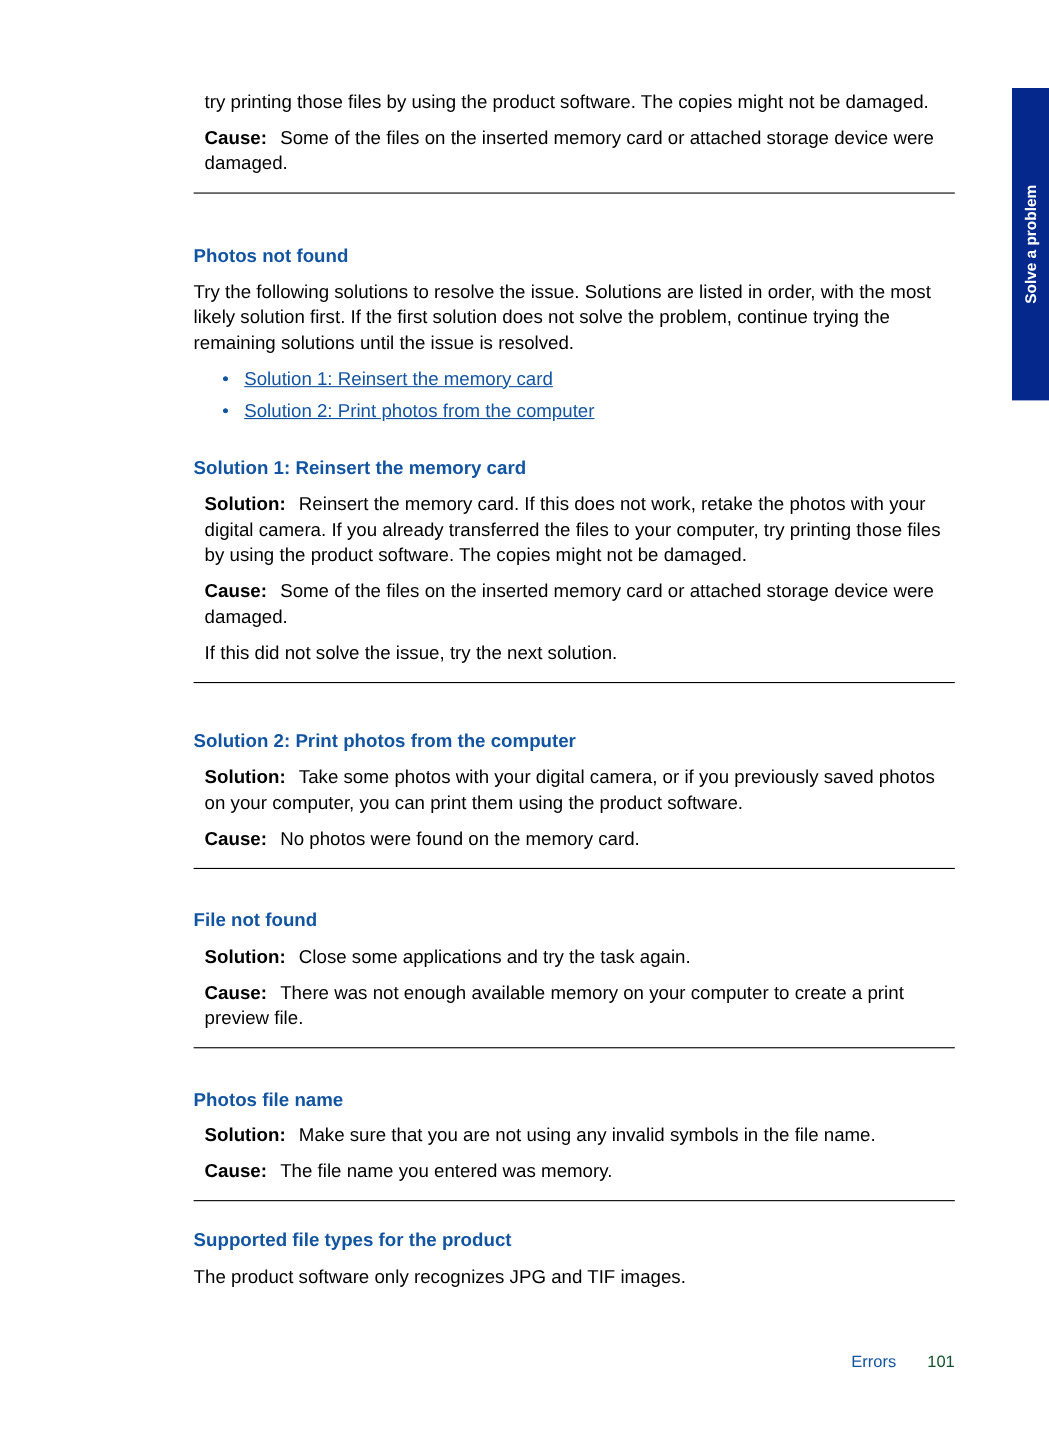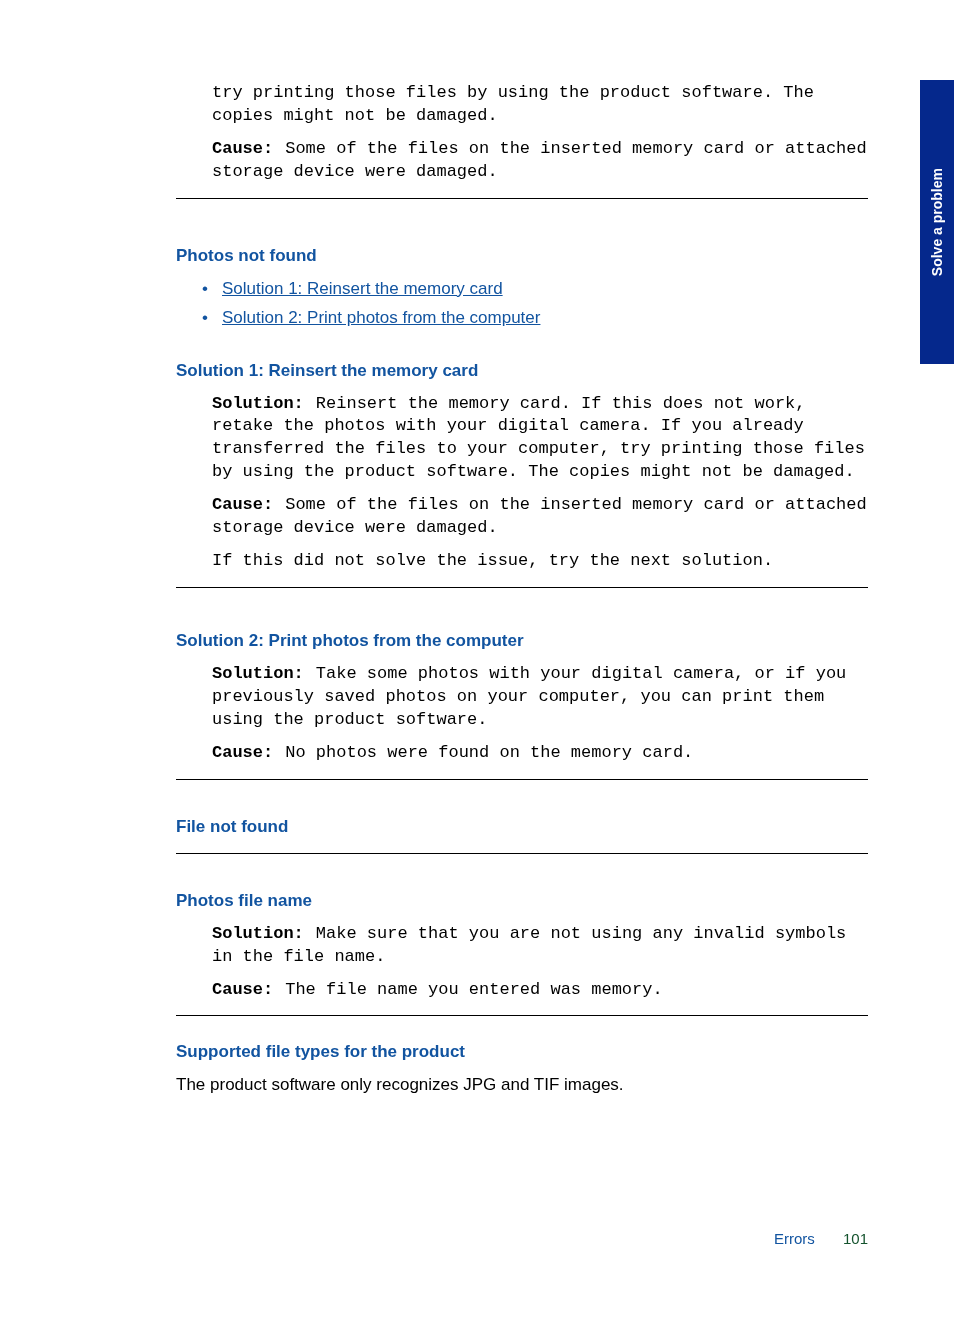--- a/index.html
+++ b/index.html
@@ -25,21 +25,21 @@
     white-space: nowrap;
   }
   .content {
     position: absolute;
     left: 176px;
     top: 82px;
     width: 692px;
     font-size: 17px;
     line-height: 1.35;
   }
-  .indent { margin-left: 36px; font-family: Liberation Mono, monospace; }
+  .indent { margin-left: 10px; }
   .para { margin-bottom: 10px; }
   .heading {
     color: #1254a0;
     font-weight: bold;
     margin-top: 42px;
     margin-bottom: 10px;
     font-size: 17px;
   }
   .first-heading-gap { margin-top: 46px; }
   .run { display: inline; }
@@ -83,20 +83,21 @@
 
     <div class="indent">
       <p class="para">try printing those files by using the product software. The copies might not be damaged.</p>
       <p class="para">
         <span class="label run">Cause:</span><span class="label-gap"></span><span class="run">Some of the files on the inserted memory card or attached storage device were damaged.</span>
       </p>
     </div>
     <hr class="rule">
 
     <h3 class="heading first-heading-gap">Photos not found</h3>
+    <p class="para">Try the following solutions to resolve the issue. Solutions are listed in order, with the most likely solution first. If the first solution does not solve the problem, continue trying the remaining solutions until the issue is resolved.</p>
     <ul class="links">
       <li><span class="link">Solution 1: Reinsert the memory card</span></li>
       <li><span class="link">Solution 2: Print photos from the computer</span></li>
     </ul>
 
     <h3 class="heading" style="margin-top:30px;">Solution 1: Reinsert the memory card</h3>
     <div class="indent">
       <p class="para">
         <span class="label run">Solution:</span><span class="label-gap"></span><span class="run">Reinsert the memory card. If this does not work, retake the photos with your digital camera. If you already transferred the files to your computer, try printing those files by using the product software. The copies might not be damaged.</span>
       </p>
@@ -112,20 +113,28 @@
       <p class="para">
         <span class="label run">Solution:</span><span class="label-gap"></span><span class="run">Take some photos with your digital camera, or if you previously saved photos on your computer, you can print them using the product software.</span>
       </p>
       <p class="para">
         <span class="label run">Cause:</span><span class="label-gap"></span><span class="run">No photos were found on the memory card.</span>
       </p>
     </div>
     <hr class="rule">
 
     <h3 class="heading" style="margin-top:36px;">File not found</h3>
+    <div class="indent">
+      <p class="para">
+        <span class="label run">Solution:</span><span class="label-gap"></span><span class="run">Close some applications and try the task again.</span>
+      </p>
+      <p class="para">
+        <span class="label run">Cause:</span><span class="label-gap"></span><span class="run">There was not enough available memory on your computer to create a print preview file.</span>
+      </p>
+    </div>
     <hr class="rule">
 
     <h3 class="heading" style="margin-top:36px;">Photos file name</h3>
     <div class="indent">
       <p class="para">
         <span class="label run">Solution:</span><span class="label-gap"></span><span class="run">Make sure that you are not using any invalid symbols in the file name.</span>
       </p>
       <p class="para">
         <span class="label run">Cause:</span><span class="label-gap"></span><span class="run">The file name you entered was memory.</span>
       </p>

